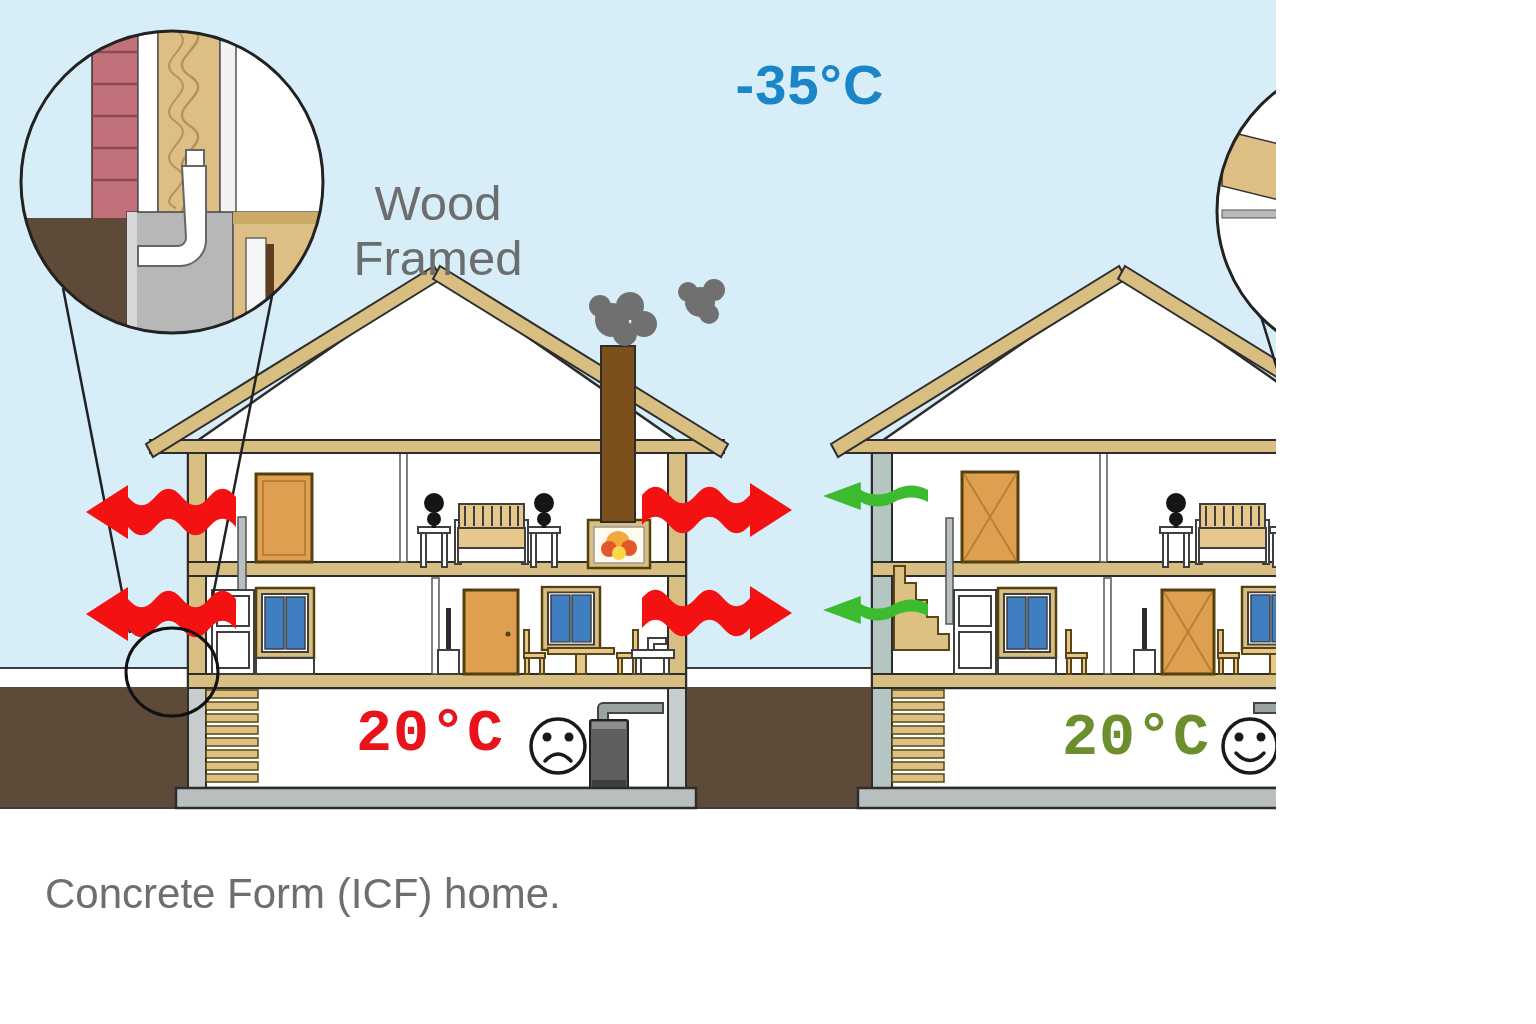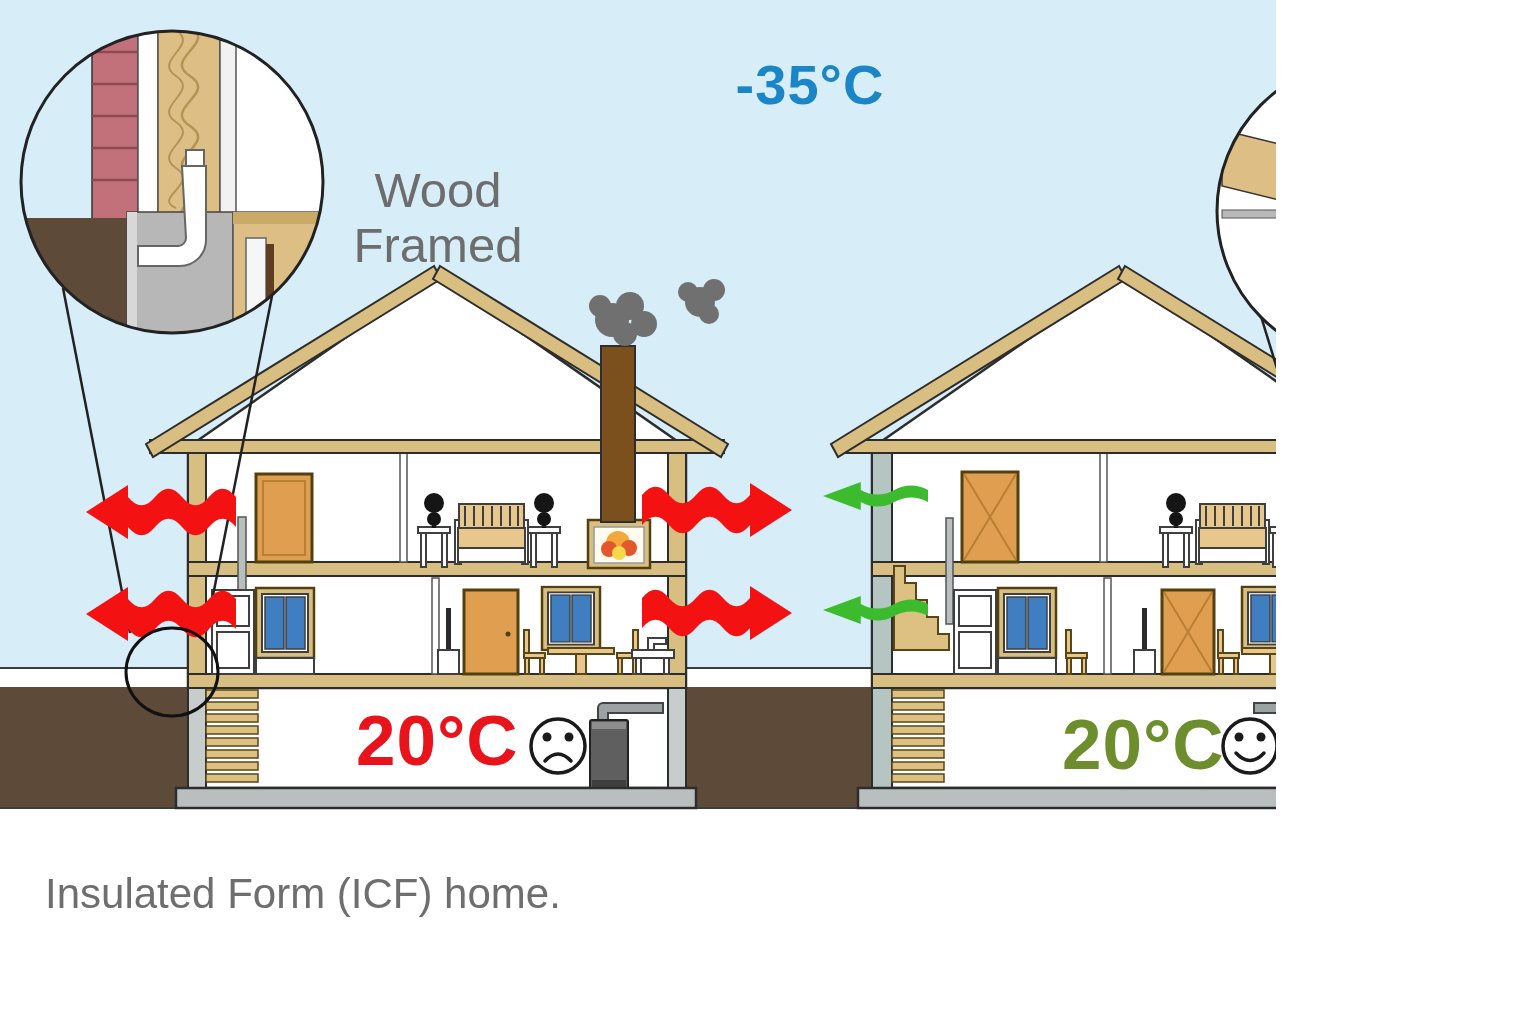--- a/index.html
+++ b/index.html
@@ -14,24 +14,24 @@
     position:relative;width:1276px;height:1024px;overflow:hidden;
     background:#ffffff;font-family:"Liberation Sans",sans-serif;
   }
   .band{position:absolute;left:0;width:1536px;}
   .band.sky{top:0;height:667px;background:var(--sky);}
   .band.snow{top:667px;height:18px;background:var(--snow);border-top:2px solid #3c3c3c;border-bottom:2px solid #3c3c3c;}
   .band.earth{top:687px;height:120px;background:var(--ground);border-bottom:2px solid #3c3c3c;}
   svg.art{position:absolute;left:0;top:0;}
   .txt{position:absolute;z-index:5;}
   .outdoor-temp{left:700px;top:52px;width:220px;text-align:center;font-size:56px;font-weight:600;color:var(--outdoor-temp);letter-spacing:1px;}
-  .house-label{width:240px;text-align:center;font-size:49px;font-weight:500;color:var(--label-gray);line-height:1.12;}
+  .house-label{width:240px;text-align:center;font-size:49px;font-weight:500;color:var(--label-gray);line-height:1.12;margin-top:13px;}
   .wood-label{left:318px;top:163px;}
   .icf-label{left:1018px;top:218px;}
-  .indoor-temp{font-family:Liberation Sans, sans-serif;font-size:71px;font-weight:600;letter-spacing:1px;}
+  .indoor-temp{font-family:Liberation Mono, monospace;font-size:60px;font-weight:600;letter-spacing:1px;}
   .wood-temp{left:356px;top:700px;color:var(--temp-red);}
   .icf-temp{left:1062px;top:704px;color:var(--temp-olive);}
   .caption{left:45px;top:864px;width:1470px;font-size:42px;color:var(--caption-gray);line-height:1.42;}
 </style>
 </head>
 <body>
 
 <div class="scene">
 
   <div class="band sky"></div>
@@ -330,15 +330,15 @@
       <polygon points="1386,290 1414,284 1452,336 1424,352" fill="#bfdfb6" stroke="#6fa36b" stroke-width="1.5"></polygon>
     </g>
     <circle cx="1367" cy="211" r="150" fill="none" stroke="#222" stroke-width="3"></circle>
   </svg>
 
   <div class="txt outdoor-temp">-35°C</div>
   <div class="txt house-label wood-label">Wood Framed</div>
   <div class="txt indoor-temp wood-temp">20°C</div>
   <div class="txt indoor-temp icf-temp">20°C</div>
   <div class="txt caption">
-    <div>Insulated Form (ICF) home.</div>
+    <div>Concrete Form (ICF) home.</div>
   </div>
 </div>
 
 </body></html>

